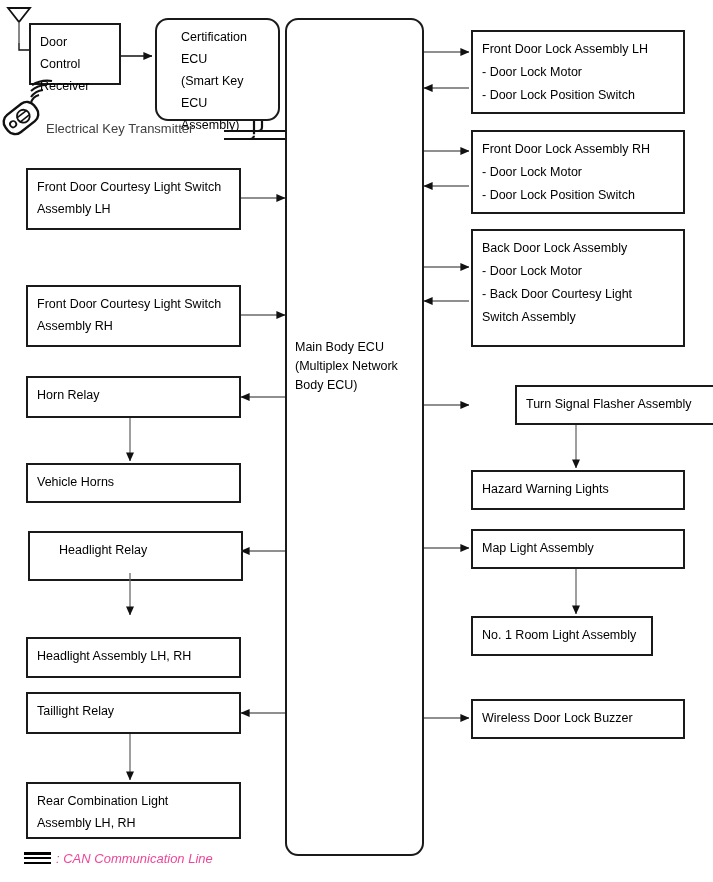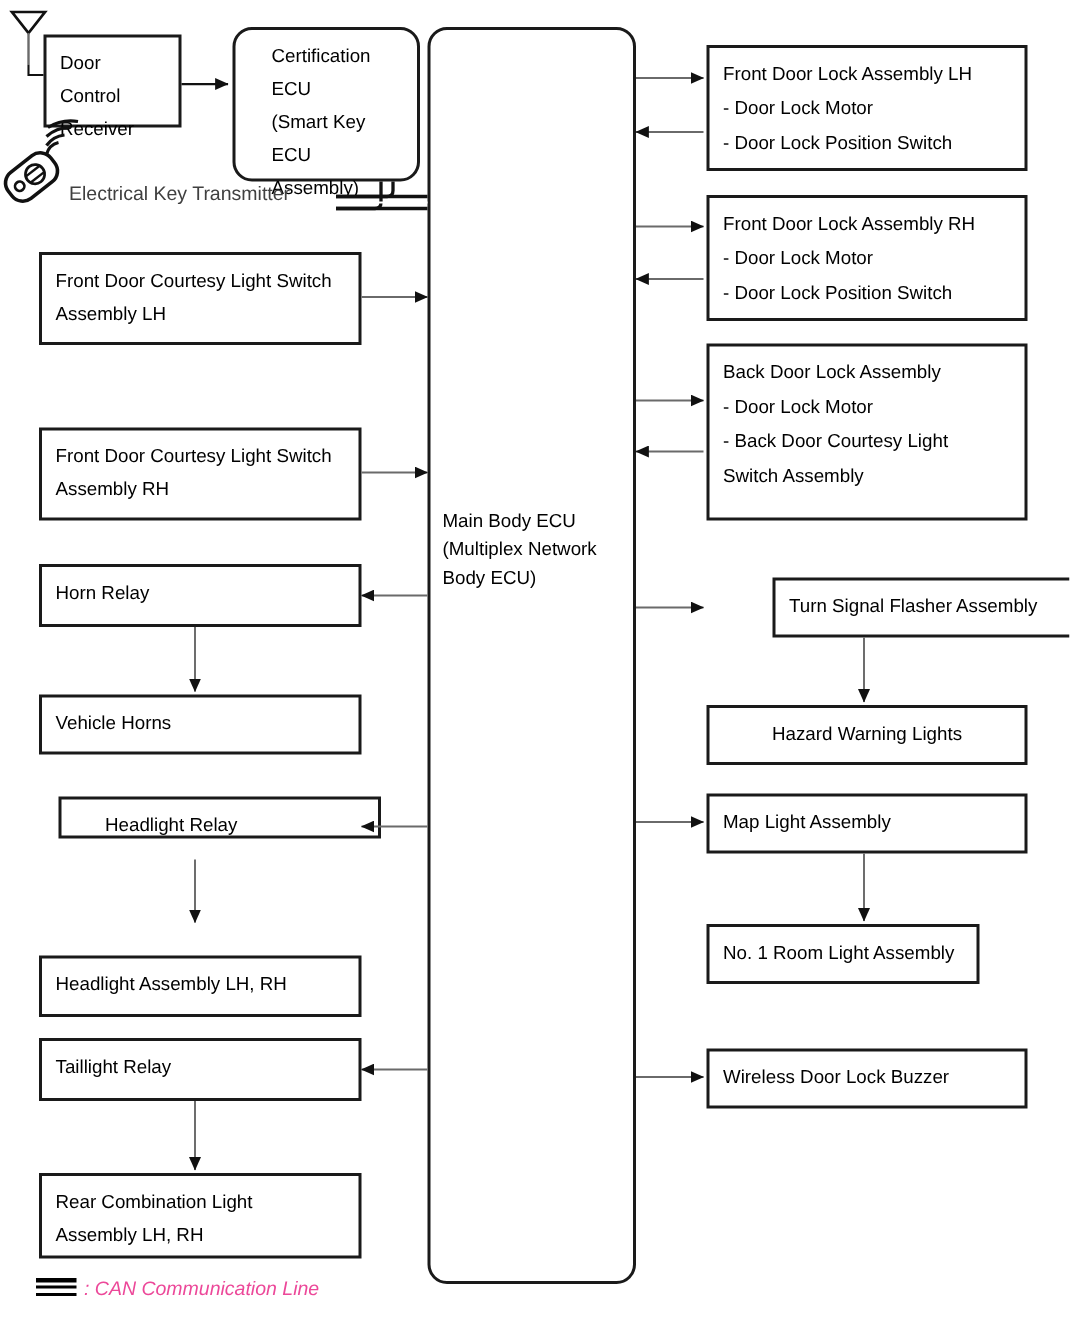--- a/index.html
+++ b/index.html
@@ -89,21 +89,21 @@
   <div class="box" style="left:26px; top:168px; width:215px; height:62px;">Front Door Courtesy Light Switch
 Assembly LH</div>
 
   <div class="box" style="left:26px; top:285px; width:215px; height:62px;">Front Door Courtesy Light Switch
 Assembly RH</div>
 
   <div class="box" style="left:26px; top:376px; width:215px; height:42px;">Horn Relay</div>
 
   <div class="box" style="left:26px; top:463px; width:215px; height:40px;">Vehicle Horns</div>
 
-  <div class="box" style="left:39px; top:531px; width:215px; height:28px;padding-left:29px;">Headlight Relay</div>
+  <div class="box" style="left:28px; top:531px; width:215px; height:50px;padding-left:29px;">Headlight Relay</div>
 
   <div class="box" style="left:26px; top:617px; width:215px; height:41px;margin-top:20px;">Headlight Assembly LH, RH</div>
 
   <div class="box" style="left:26px; top:692px; width:215px; height:42px;">Taillight Relay</div>
 
   <div class="box" style="left:26px; top:782px; width:215px; height:57px;">Rear Combination Light
 Assembly LH, RH</div>
 
   <div class="box rounded" style="left:285px; top:18px; width:139px; height:838px; padding:0;"></div>
   <div class="ecu-label" style="left:295px; top:338px; width:125px;">Main Body ECU
@@ -118,21 +118,21 @@
  - Door Lock Motor
  - Door Lock Position Switch</div>
 
   <div class="box" style="left:471px; top:229px; width:214px; height:118px; line-height:23px;">Back Door Lock Assembly
  - Door Lock Motor
  - Back Door Courtesy Light
 Switch Assembly</div>
 
   <div class="box" style="left:471px; top:385px; width:214px; height:40px;margin-left:44px;">Turn Signal Flasher Assembly</div>
 
-  <div class="box" style="left:471px; top:470px; width:214px; height:40px;text-align:center;">Hazard Warning Lights</div>
+  <div class="box" style="left:471px; top:470px; width:214px; height:40px;">Hazard Warning Lights</div>
 
   <div class="box" style="left:471px; top:529px; width:214px; height:40px;">Map Light Assembly</div>
 
   <div class="box" style="left:471px; top:616px; width:182px; height:40px;">No. 1 Room Light Assembly</div>
 
   <div class="box" style="left:471px; top:699px; width:214px; height:40px;">Wireless Door Lock Buzzer</div>
 
   <div class="plain-label" style="left:46px; top:121px;">Electrical Key Transmitter</div>
 
   <div class="legend-row" style="left:24px; top:851px;">

